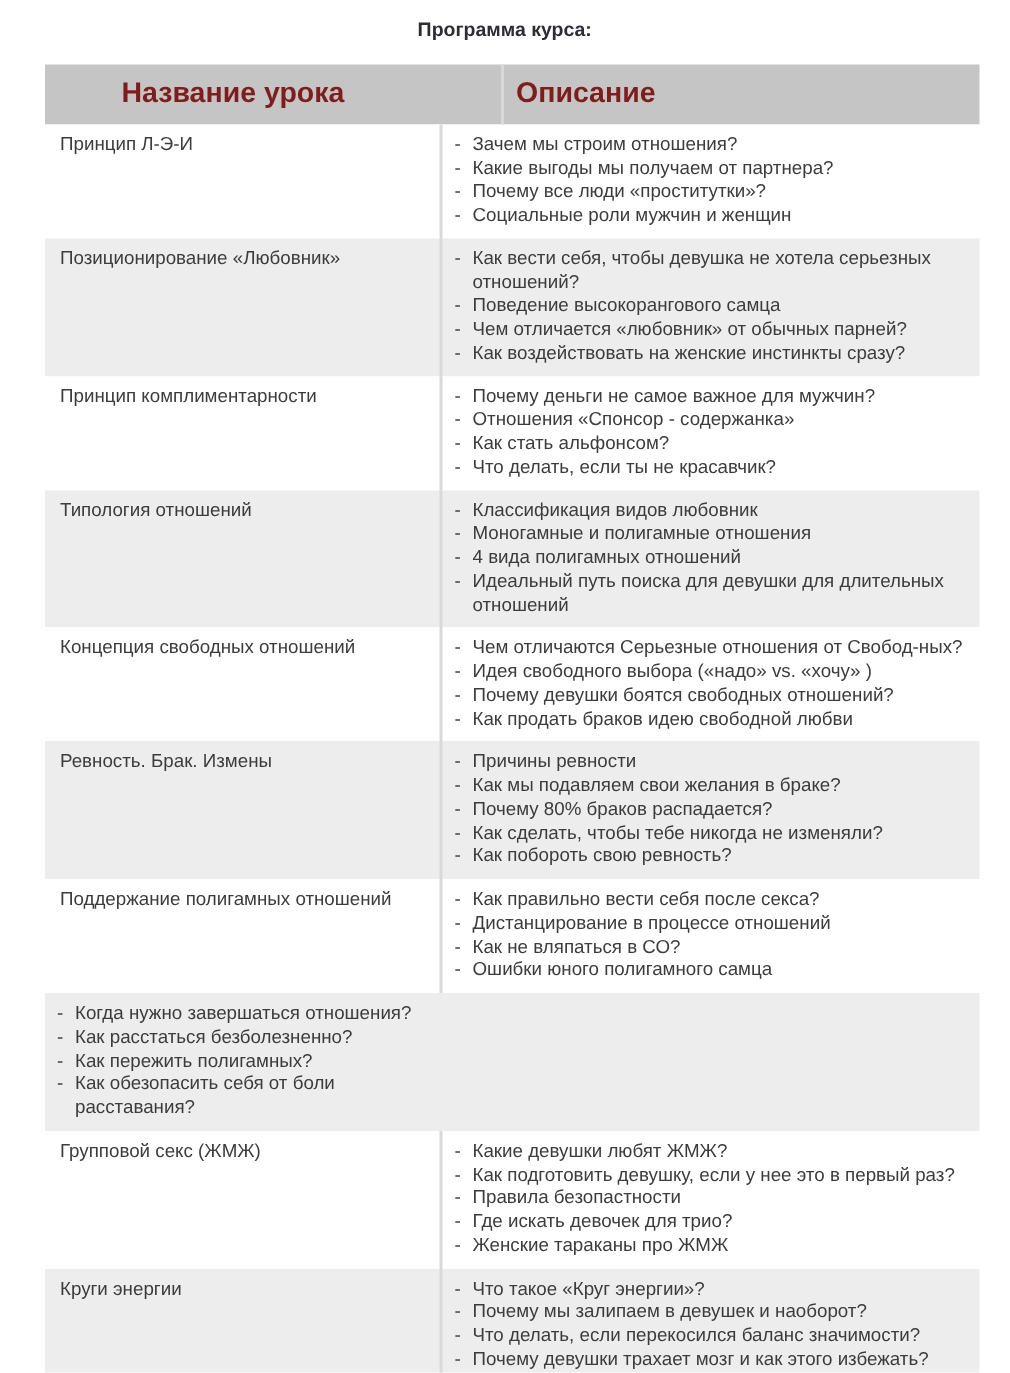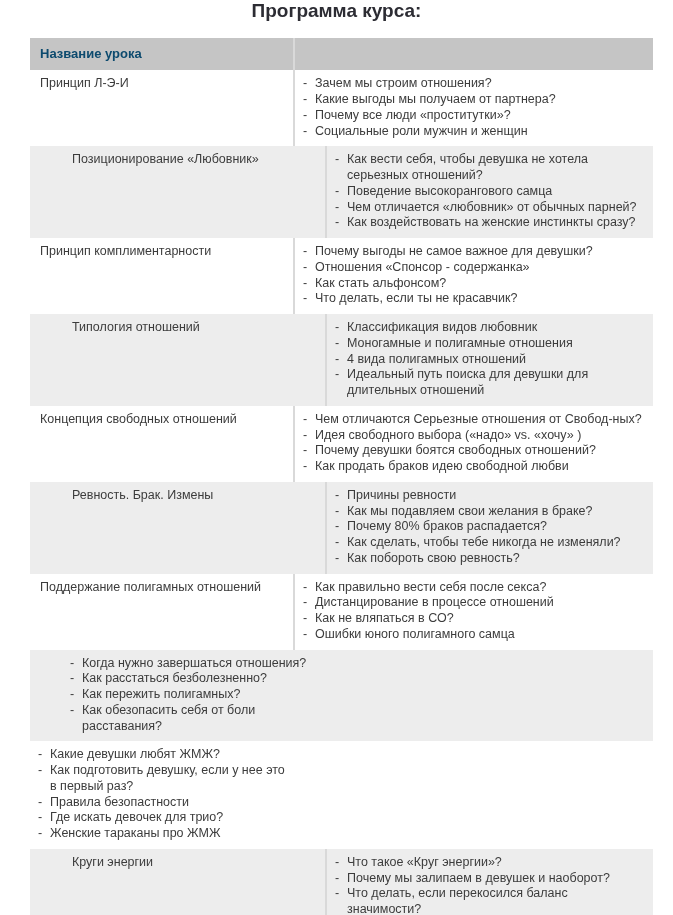--- a/index.html
+++ b/index.html
@@ -13,76 +13,79 @@
   *{box-sizing:border-box;margin:0;padding:0;}
   html,body{background:#fff;}
   body{
     width:673px;height:915px;
     font-family:"Liberation Sans","DejaVu Sans",sans-serif;
     color:var(--text);
     overflow:hidden;
   }
   .page-title{
     text-align:center;
-    font-size:19px;
+    font-size:13px;
     font-weight:bold;
     color:var(--title-text);
+    padding-top:12px;
   }
   .course-table{
     margin:16px 20px 0 30px;
     width:623px;
     font-size:12.5px;
     line-height:1.26;
   }
   .trow{
     display:grid;
     grid-template-columns:265px 1fr;
   }
   .thead{
     background:var(--header-bg);
     font-weight:bold;
-    font-size:13px;
-    color:#0c4a6e;
+    font-size:19px;
+    color:#7f1d1d;
+    padding-left:41px;
   }
   .thead .cell{
     padding-top:8px;
     padding-bottom:8px;
   }
   .cell{
     padding:6px 8px 7px 10px;
   }
   .name-cell{
     border-right:2px solid var(--divider);
   }
   .desc-cell{
     padding-left:8px;
     padding-right:8px;
   }
   .trow.odd{background:var(--row-bg);}
-  .trow.even{background:var(--row-alt-bg);padding-left:32px;}
+  .trow.even{background:var(--row-alt-bg);}
   .bullet{
     display:flex;
     align-items:flex-start;
   }
   .dash{
     flex:0 0 12px;
   }
   .btext{
     flex:1 1 auto;
     min-width:0;
   }
 </style>
 </head>
 <body>
 
 <div class="page-title">Программа курса:</div>
 
 <div class="course-table">
   <div class="trow thead">
     <div class="cell name-cell">Название урока</div>
+    <div class="cell desc-cell">Описание</div>
   </div>
   <div id="rows">
       <div class="trow odd">
         <div class="cell name-cell">Принцип Л-Э-И</div>
         <div class="cell desc-cell">
           <div class="bullet">
             <span class="dash">-</span>
             <span class="btext">Зачем мы строим отношения?</span>
           </div>
           <div class="bullet">
@@ -118,21 +121,21 @@
             <span class="dash">-</span>
             <span class="btext">Как воздействовать на женские инстинкты сразу?</span>
           </div>
         </div>
       </div>
       <div class="trow odd">
         <div class="cell name-cell">Принцип комплиментарности</div>
         <div class="cell desc-cell">
           <div class="bullet">
             <span class="dash">-</span>
-            <span class="btext">Почему выгоды не самое важное для девушки?</span>
+            <span class="btext">Почему деньги не самое важное для мужчин?</span>
           </div>
           <div class="bullet">
             <span class="dash">-</span>
             <span class="btext">Отношения «Спонсор - содержанка»</span>
           </div>
           <div class="bullet">
             <span class="dash">-</span>
             <span class="btext">Как стать альфонсом?</span>
           </div>
           <div class="bullet">
@@ -243,20 +246,21 @@
             <span class="dash">-</span>
             <span class="btext">Как пережить полигамных?</span>
           </div>
           <div class="bullet">
             <span class="dash">-</span>
             <span class="btext">Как обезопасить себя от боли расставания?</span>
           </div>
         </div>
       </div>
       <div class="trow odd">
+        <div class="cell name-cell">Групповой секс (ЖМЖ)</div>
         <div class="cell desc-cell">
           <div class="bullet">
             <span class="dash">-</span>
             <span class="btext">Какие девушки любят ЖМЖ?</span>
           </div>
           <div class="bullet">
             <span class="dash">-</span>
             <span class="btext">Как подготовить девушку, если у нее это в первый раз?</span>
           </div>
           <div class="bullet">

